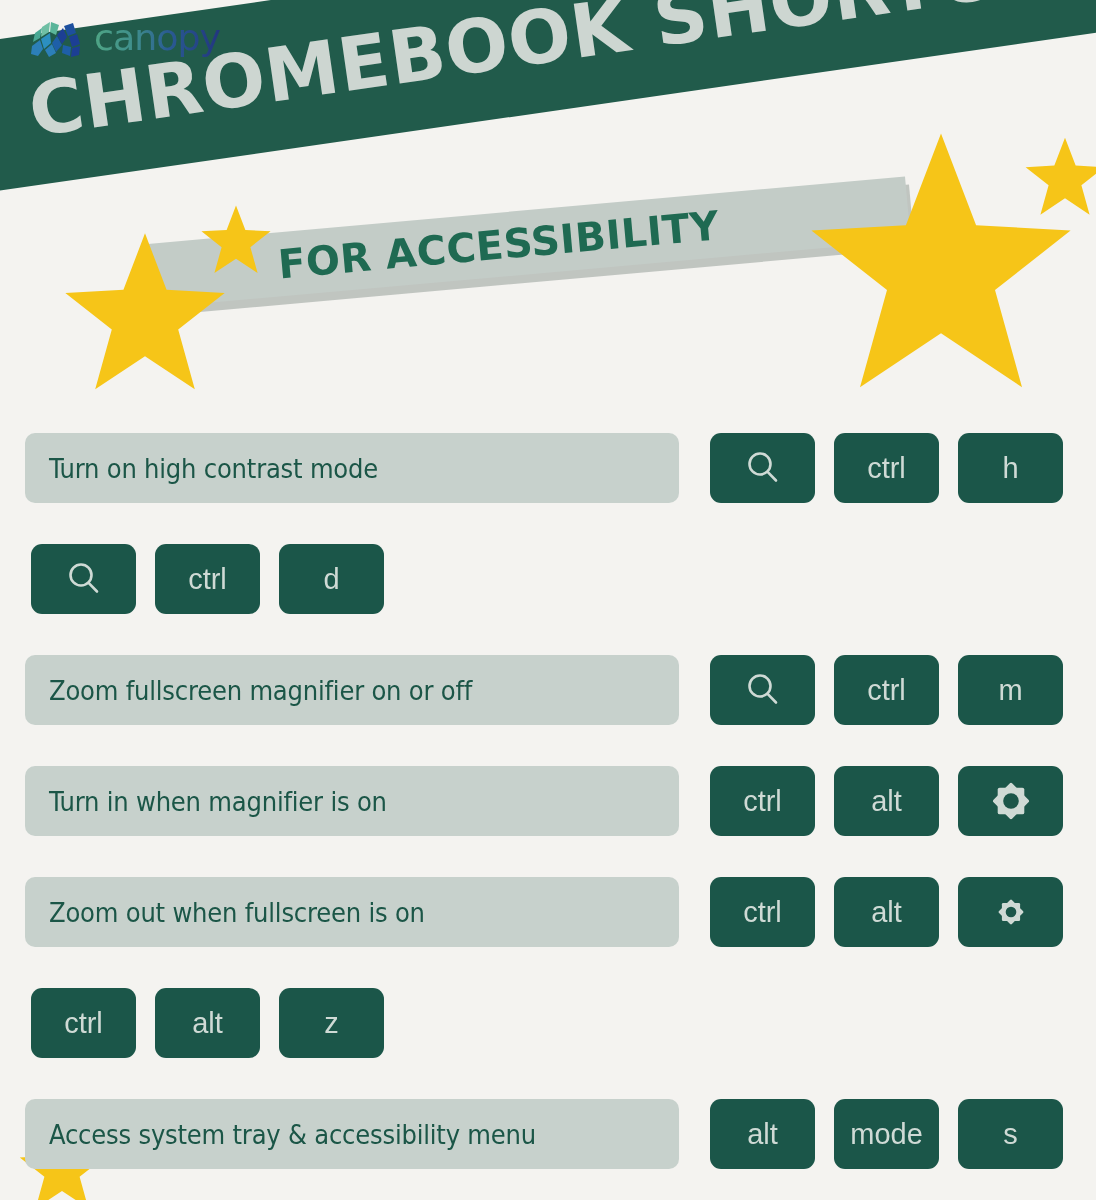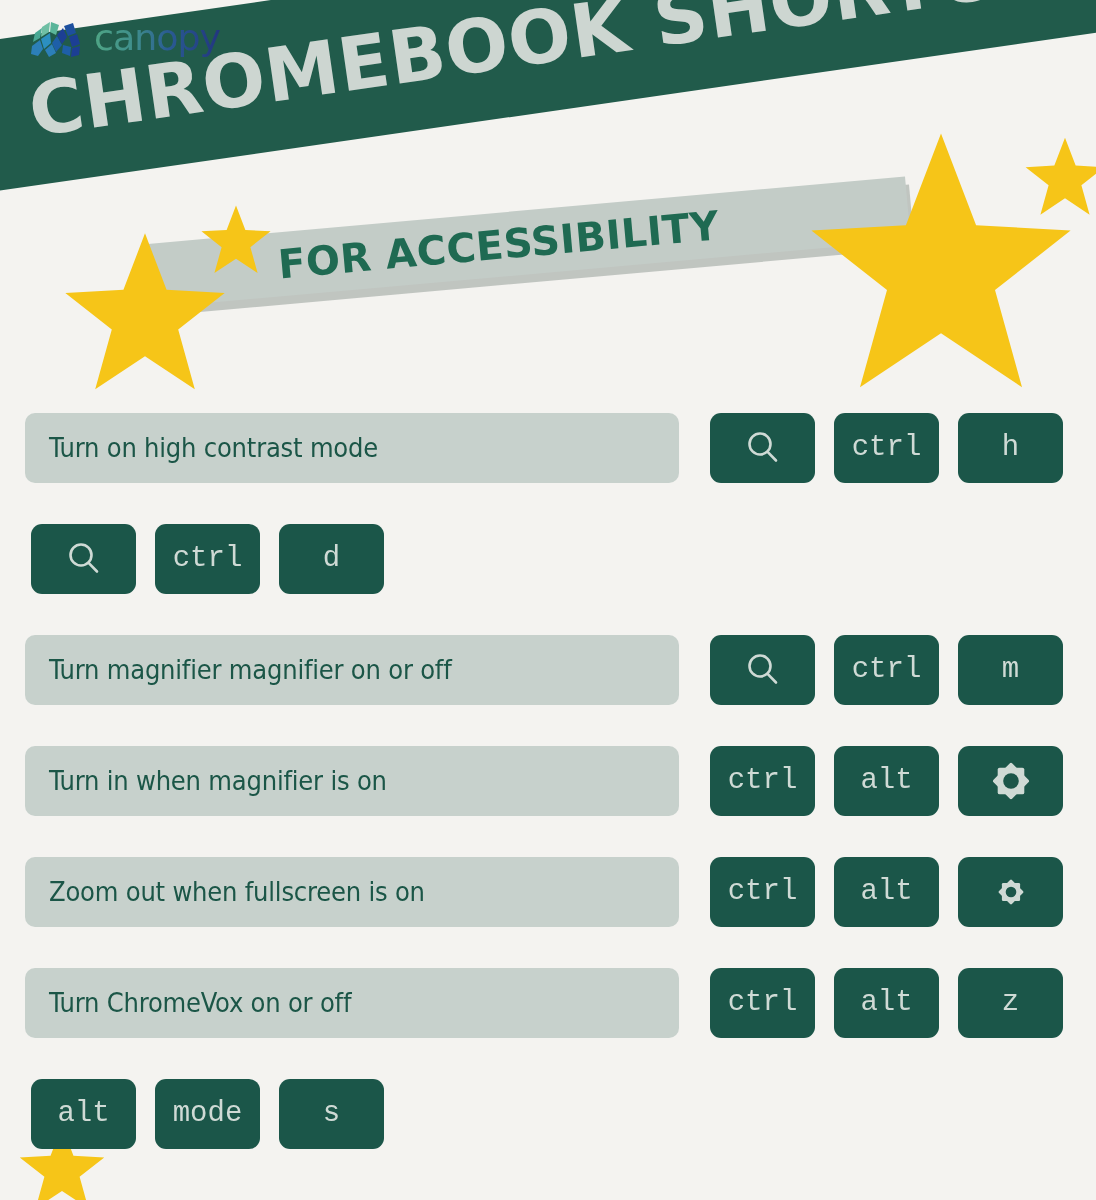--- a/index.html
+++ b/index.html
@@ -119,21 +119,21 @@
     position: absolute;
     left: 0;
     top: 392px;
     width: 1096px;
     z-index: 30;
   }
   .row {
     position: relative;
     height: 111px;
     display: flex;
-    align-items: center;
+    align-items: flex-end;
   }
   .row-label {
     width: 654px;
     height: 70px;
     margin-left: 25px;
     background: #C7D1CC;
     border-radius: 10px;
     display: flex;
     align-items: center;
     padding-left: 24px;
@@ -151,21 +151,21 @@
   }
   .key {
     width: 105px;
     height: 70px;
     background: #1B5649;
     border-radius: 11px;
     display: flex;
     align-items: center;
     justify-content: center;
     color: #CFDAD5;
-    font-family: Liberation Mono, monospace;
+    font-family: Liberation Sans, sans-serif;
     font-size: 29px;
     line-height: 1;
     user-select: none;
   }
   .key.key-icon { font-size: 0; }
   .key svg { display: block; }
 </style>
 </head>
 <body>
 
@@ -248,21 +248,21 @@
                 <circle cx="16" cy="15" r="10.5" fill="none" stroke="#CFDAD5" stroke-width="2.6"></circle>
                 <line x1="23.6" y1="22.8" x2="32" y2="31.5" stroke="#CFDAD5" stroke-width="2.6" stroke-linecap="round"></line>
               </svg>
             </span>
           </div>
           <div class="key">ctrl</div>
           <div class="key">d</div>
         </div>
       </div>
       <div class="row">
-        <div class="row-label">Turn magnifier magnifier on or off</div>
+        <div class="row-label">Zoom fullscreen magnifier on or off</div>
         <div class="row-keys">
           <div class="key key-icon">
             <span>
               <svg width="38" height="38" viewBox="0 0 38 38">
                 <circle cx="16" cy="15" r="10.5" fill="none" stroke="#CFDAD5" stroke-width="2.6"></circle>
                 <line x1="23.6" y1="22.8" x2="32" y2="31.5" stroke="#CFDAD5" stroke-width="2.6" stroke-linecap="round"></line>
               </svg>
             </span>
           </div>
           <div class="key">ctrl</div>
@@ -307,28 +307,28 @@
                     <circle cx="20" cy="20" r="8.2" fill="black"></circle>
                   </mask>
                 </defs>
                 <rect width="40" height="40" fill="#CFDAD5" mask="url(#m26)"></rect>
               </svg>
             </span>
           </div>
         </div>
       </div>
       <div class="row">
-        <div class="row-label">Turn ChromeVox on or off</div>
         <div class="row-keys">
           <div class="key">ctrl</div>
           <div class="key">alt</div>
           <div class="key">z</div>
         </div>
       </div>
       <div class="row">
+        <div class="row-label">Access system tray &amp; accessibility menu</div>
         <div class="row-keys">
           <div class="key">alt</div>
           <div class="key">mode</div>
           <div class="key">s</div>
         </div>
       </div>
     </div>
 
 </div>
 

